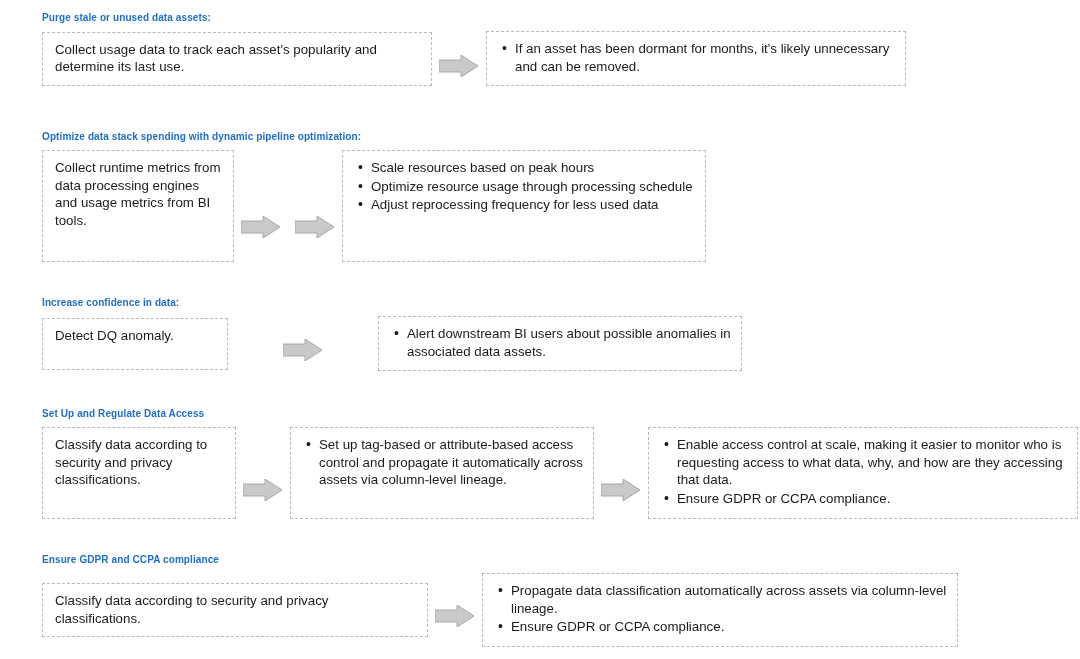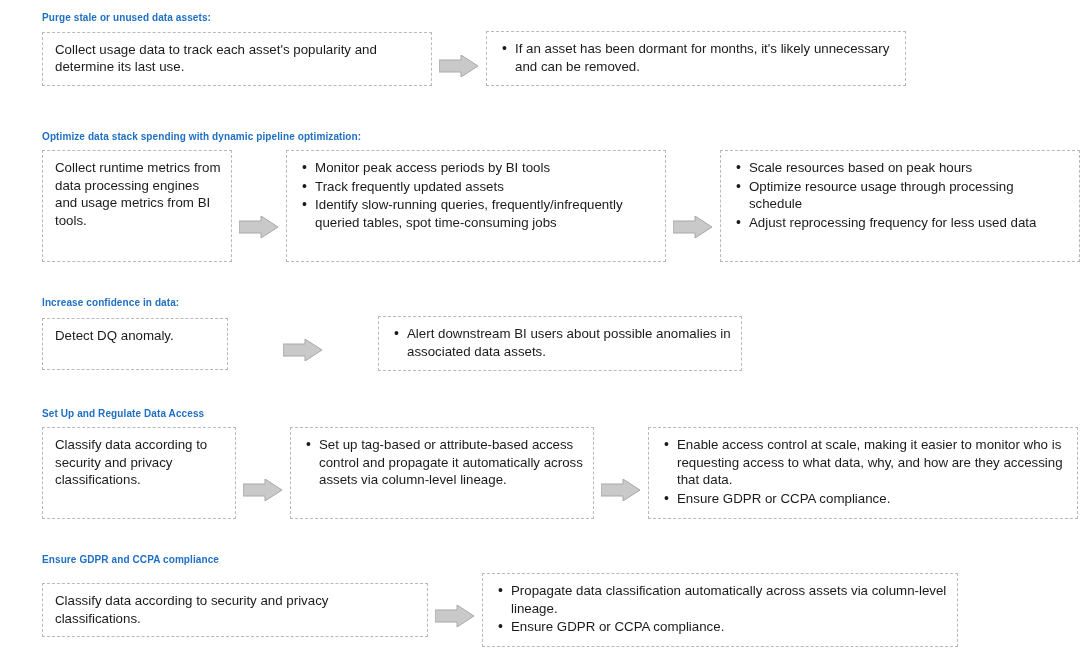--- a/index.html
+++ b/index.html
@@ -143,27 +143,20 @@
     <div class="section-title">Optimize data stack spending with dynamic pipeline optimization:</div>
     <div class="row">
       <div class="box box1">
         <p>Collect runtime metrics from data processing engines and usage metrics from BI tools.</p>
       </div>
       <div class="arrow">
         <svg width="40" height="22" viewBox="0 0 40 22" xmlns="http://www.w3.org/2000/svg">
           <polygon points="0,5 22,5 22,0 39,11 22,22 22,17 0,17" fill="#c9c9c9" stroke="#a8a8a8" stroke-width="1"></polygon>
         </svg>
       </div>
-      <div class="box box2">
-        <ul class="bullets">
-          <li>Monitor peak access periods by BI tools</li>
-          <li>Track frequently updated assets</li>
-          <li>Identify slow-running queries, frequently/infrequently queried tables, spot time-consuming jobs</li>
-        </ul>
-      </div>
       <div class="arrow">
         <svg width="40" height="22" viewBox="0 0 40 22" xmlns="http://www.w3.org/2000/svg">
           <polygon points="0,5 22,5 22,0 39,11 22,22 22,17 0,17" fill="#c9c9c9" stroke="#a8a8a8" stroke-width="1"></polygon>
         </svg>
       </div>
       <div class="box box3">
         <ul class="bullets">
           <li>Scale resources based on peak hours</li>
           <li>Optimize resource usage through processing schedule</li>
           <li>Adjust reprocessing frequency for less used data</li>

